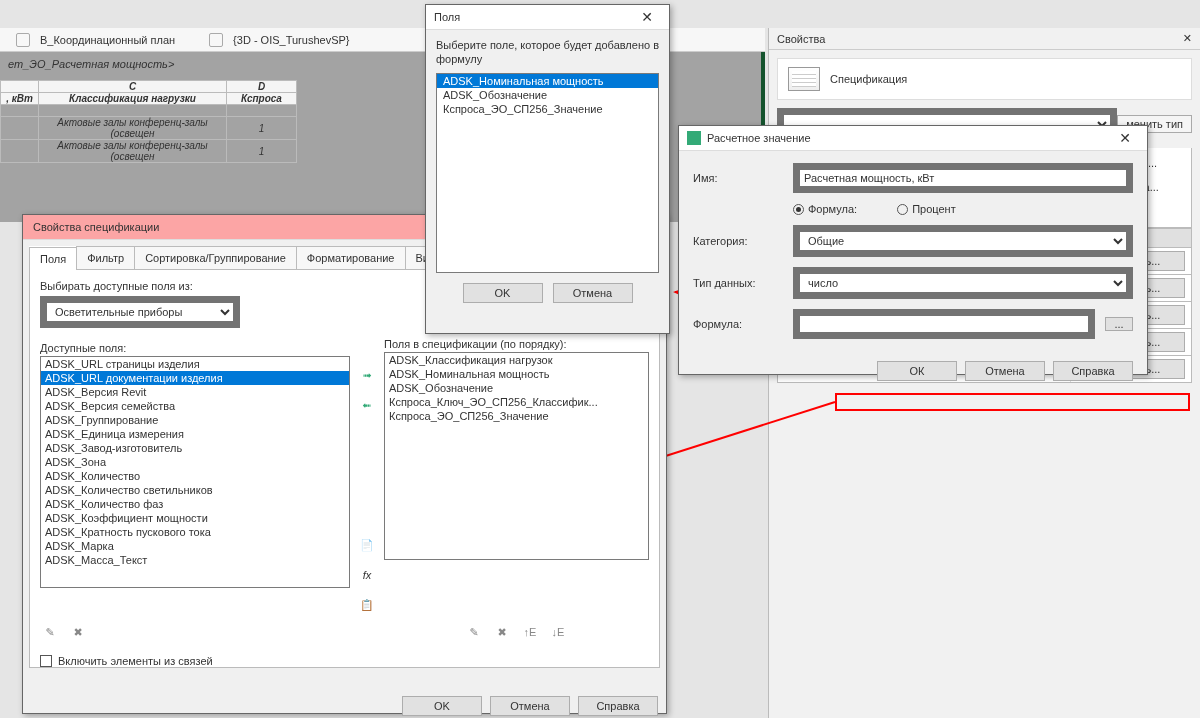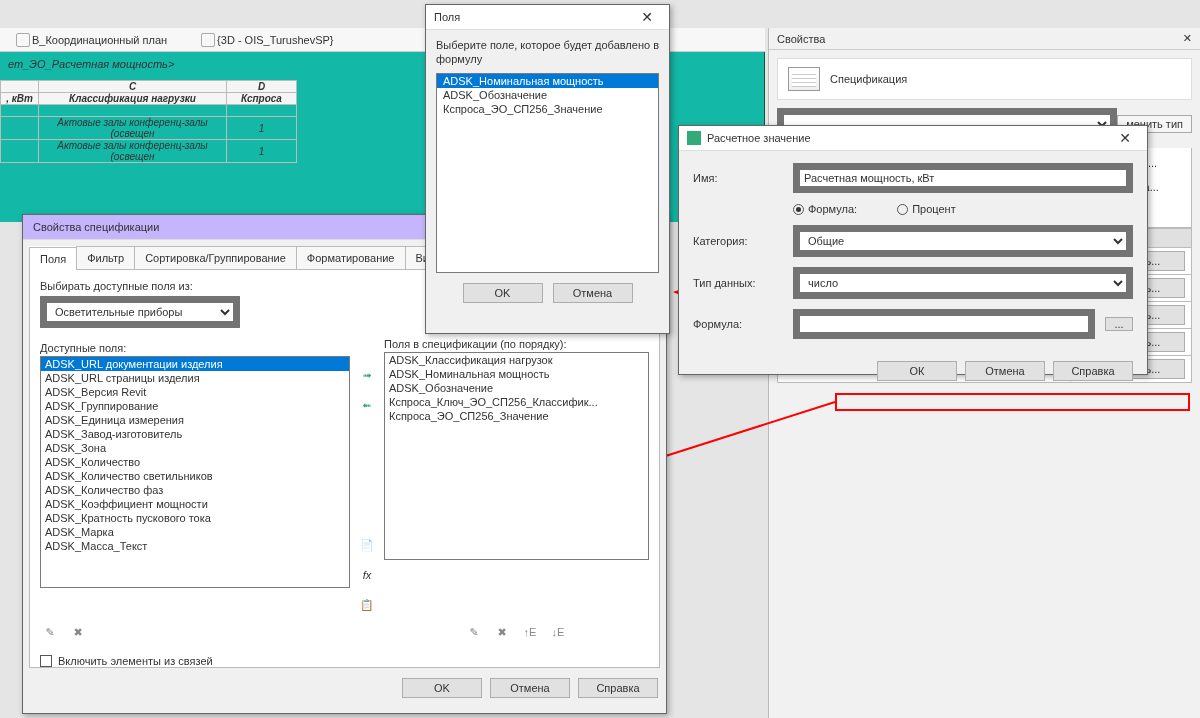--- a/index.html
+++ b/index.html
@@ -1,23 +1,23 @@
 <!DOCTYPE html>
 <html><head>
 <meta charset="utf-8">
 <style>
   *{box-sizing:border-box;margin:0;padding:0;font-family:"Segoe UI",Tahoma,sans-serif;font-size:11px;color:#333}
   body{background:#e5e5e5;width:1200px;height:718px;position:relative;overflow:hidden}
   .stage{position:absolute;left:0;top:0;width:1200px;height:718px}
   .redbox{position:absolute;border:2px solid #ff0000;pointer-events:none}
   .arrow-svg{position:absolute;left:0;top:0;width:1200px;height:718px;pointer-events:none}
   .toptabs{position:absolute;left:0;top:28px;height:24px;background:#f7f7f7;display:flex;align-items:center;padding-left:6px;gap:14px;border-bottom:1px solid #ccc;width:765px}
-  .toptab{display:flex;align-items:center;gap:2px;color:#555;padding:0 10px}
+  .toptab{display:flex;align-items:center;gap:10px;color:#555;padding:0 10px}
   .toptab .ico{width:14px;height:14px;border:1px solid #aaa;border-radius:2px}
-  .whiteview{position:absolute;left:0;top:52px;width:765px;height:170px;background:#14b8a6;border-right:1px solid #14532d}
+  .whiteview{position:absolute;left:0;top:52px;width:765px;height:170px;background:#a3a3a3;border-right:4px solid #14532d}
   .title-it{font-style:italic;padding:6px 8px}
   .tbl{border-collapse:collapse;margin-top:4px}
   .tbl th,.tbl td{border:1px solid #bbb;font-size:10px;text-align:center;font-style:italic}
   .tbl th{background:#f5f5f5}
   .propPanel{position:absolute;right:0;top:28px;width:432px;height:690px;background:#f1f1f1;border-left:1px solid #bbb}
   .propHdr{display:flex;align-items:center;padding:4px 8px;border-bottom:1px solid #ccc}
   .propHdr .x{margin-left:auto}
   .specCard{display:flex;align-items:center;gap:10px;background:#fff;margin:8px;padding:8px 10px;border:1px solid #ddd}
   .specCard .ico{width:32px;height:24px;border:1px solid #999;background:linear-gradient(#fff,#eee);position:relative}
   .specCard .ico::before{content:"";position:absolute;left:3px;right:3px;top:3px;bottom:3px;background:repeating-linear-gradient(#fff,#fff 3px,#ccc 3px,#ccc 4px)}
@@ -51,25 +51,25 @@
   .frow .lbl{width:90px}
   .frow .txt,.frow select{flex:1}
   .radio{display:inline-flex;align-items:center;gap:4px;margin-right:30px}
   .radio .r{width:11px;height:11px;border:1px solid #555;border-radius:50%;display:inline-block;position:relative}
   .radio.checked .r::after{content:"";position:absolute;inset:2px;border-radius:50%;background:#333}
   .brow{display:flex;justify-content:flex-end;gap:8px;padding:0 14px 10px}
   .brow .btn{width:80px}
   .ellips{width:28px;text-align:center;border:1px solid #aaa;background:#e1e1e1}
   
   .dlg-sched{left:22px;top:214px;width:645px;height:500px;z-index:20}
-  .dlg-sched .titlebar{background:#c4b5fd;font-size:12px;padding:6px 10px}
+  .dlg-sched .titlebar{background:#fca5a5;font-size:12px;padding:6px 10px}
   .tabs{display:flex;background:#fff;border-bottom:1px solid #bbb;margin:6px 6px 0}
   .tab{padding:5px 10px;border:1px solid #bbb;border-bottom:none;background:#f7f7f7;margin-right:-1px}
   .tab.active{background:#fff;position:relative;top:1px}
-  .sbody{background:#fff;margin:0 6px 6px;border:1px solid #bbb;border-top:none;padding:10px;height:398px;position:relative}
+  .sbody{background:#fff;margin:0 6px 24px;border:1px solid #bbb;border-top:none;padding:10px;height:398px;position:relative}
   .lstbox{border:1px solid #7a7a7a;background:#fff;overflow-y:scroll}
   .lstbox .it{padding:1px 4px;white-space:nowrap}
   .lstbox .sel{background:#0078d7;color:#fff}
   .ico-btn{width:22px;height:22px;border:1px solid transparent;display:flex;align-items:center;justify-content:center;color:#3a7;margin:4px 0}
   .tool{color:#888;width:20px;display:inline-block;text-align:center}
   .toolbar-bot{display:flex;gap:8px;margin-top:6px}
   .cb{display:inline-flex;align-items:center;gap:6px;margin-top:16px}
   .cb .box{width:12px;height:12px;border:1px solid #555}
   .btnrow{display:flex;justify-content:flex-end;gap:8px;padding:4px 8px}
   .btnrow .btn{width:80px}
@@ -181,23 +181,24 @@
       <div class="tab">Форматирование</div>
       <div class="tab">Вид</div>
     </div>
     <div class="sbody">
       <div>Выбирать доступные поля из:</div>
       <select style="width:200px;margin-top:4px"><option>Осветительные приборы</option></select>
 
       <div style="margin-top:14px">Доступные поля:</div>
       <div style="display:flex;gap:6px;margin-top:2px">
         <div class="lstbox" style="width:310px;height:232px" id="leftList">
+            <div class="it">ADSK_URL страницы изделия</div>
             <div class="it sel">ADSK_URL документации изделия</div>
-            <div class="it">ADSK_URL страницы изделия</div>
             <div class="it">ADSK_Версия Revit</div>
+            <div class="it">ADSK_Версия семейства</div>
             <div class="it">ADSK_Группирование</div>
             <div class="it">ADSK_Единица измерения</div>
             <div class="it">ADSK_Завод-изготовитель</div>
             <div class="it">ADSK_Зона</div>
             <div class="it">ADSK_Количество</div>
             <div class="it">ADSK_Количество светильников</div>
             <div class="it">ADSK_Количество фаз</div>
             <div class="it">ADSK_Коэффициент мощности</div>
             <div class="it">ADSK_Кратность пускового тока</div>
             <div class="it">ADSK_Марка</div>

